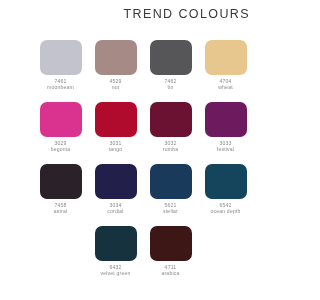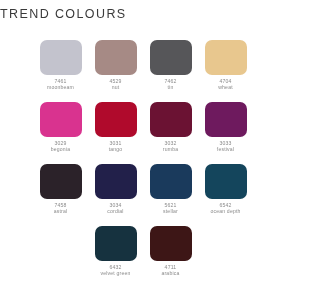--- a/index.html
+++ b/index.html
@@ -17,21 +17,21 @@
     position: relative;
     width: 250px;
     height: 300px;
     background: #ffffff;
   }
   .page-title {
     position: absolute;
     top: 7px;
     left: 0;
     width: 250px;
-    text-align: left;
+    text-align: right;
     font-size: 12.5px;
     letter-spacing: 1.4px;
     color: #3a3a3a;
     font-weight: 400;
     font-family: "Liberation Sans", sans-serif;
   }
   .swatch-grid {
     position: absolute;
     top: 40px;
     left: 33px;

